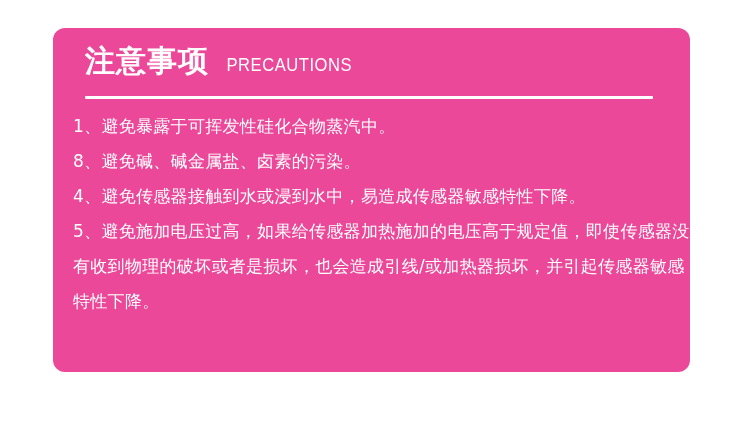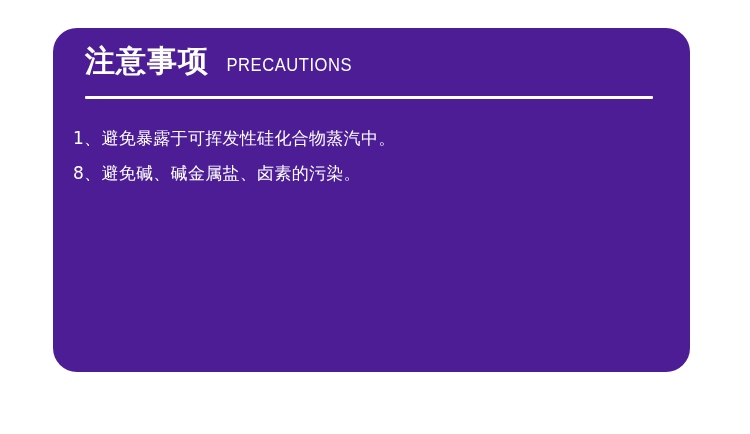--- a/index.html
+++ b/index.html
@@ -21,22 +21,22 @@
     background: #ffffff;
   }
 
   
   #precautions-panel {
     position: absolute;
     left: 53px;
     top: 28px;
     width: 637px;
     height: 344px;
-    background: #4c1d95;
-    border-radius: 24px;
+    background: #ec4899;
+    border-radius: 12px;
     box-sizing: border-box;
   }
 
   
   .panel-header {
     position: absolute;
     left: 32px;
     top: 18px;
     display: flex;
     align-items: baseline;
@@ -74,21 +74,20 @@
     background: #ffffff;
     border-radius: 1px;
   }
 
   
   .panel-body {
     position: absolute;
     left: 20px;
     top: 81px;
     right: 4px;
-    margin-top: 12px;
   }
 
   .precaution-item {
     font-size: 17px;
     color: #ffffff;
     line-height: 35px;
     letter-spacing: 0.3px;
     font-family: "DejaVu Sans", "Liberation Sans", sans-serif;
     white-space: nowrap;
     text-indent: 0;
@@ -110,17 +109,19 @@
     <div class="panel-header">
       <span class="title-cn">注意事项</span>
       <span class="title-en">PRECAUTIONS</span>
     </div>
 
     <div class="header-rule"></div>
 
     <div class="panel-body">
       <div class="precaution-item">1、避免暴露于可挥发性硅化合物蒸汽中。</div>
       <div class="precaution-item">8、避免碱、碱金属盐、卤素的污染。</div>
+      <div class="precaution-item">4、避免传感器接触到水或浸到水中，易造成传感器敏感特性下降。</div>
+      <div class="precaution-item wrap">5、避免施加电压过高，如果给传感器加热施加的电压高于规定值，即使传感器没有收到物理的破坏或者是损坏，也会造成引线/或加热器损坏，并引起传感器敏感特性下降。</div>
     </div>
 
   </div>
 
 </div>
 
 </body></html>

